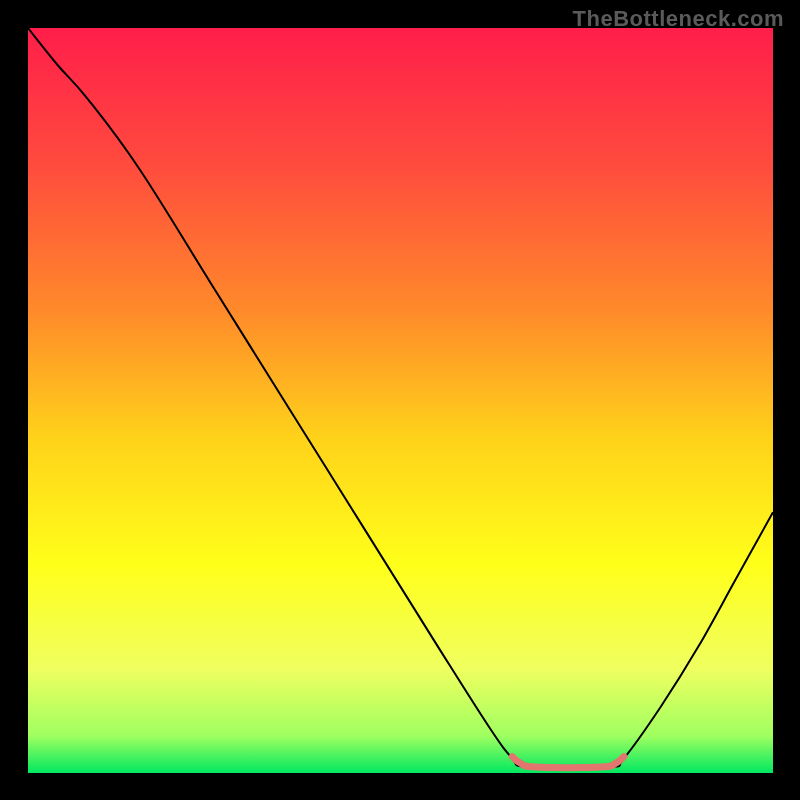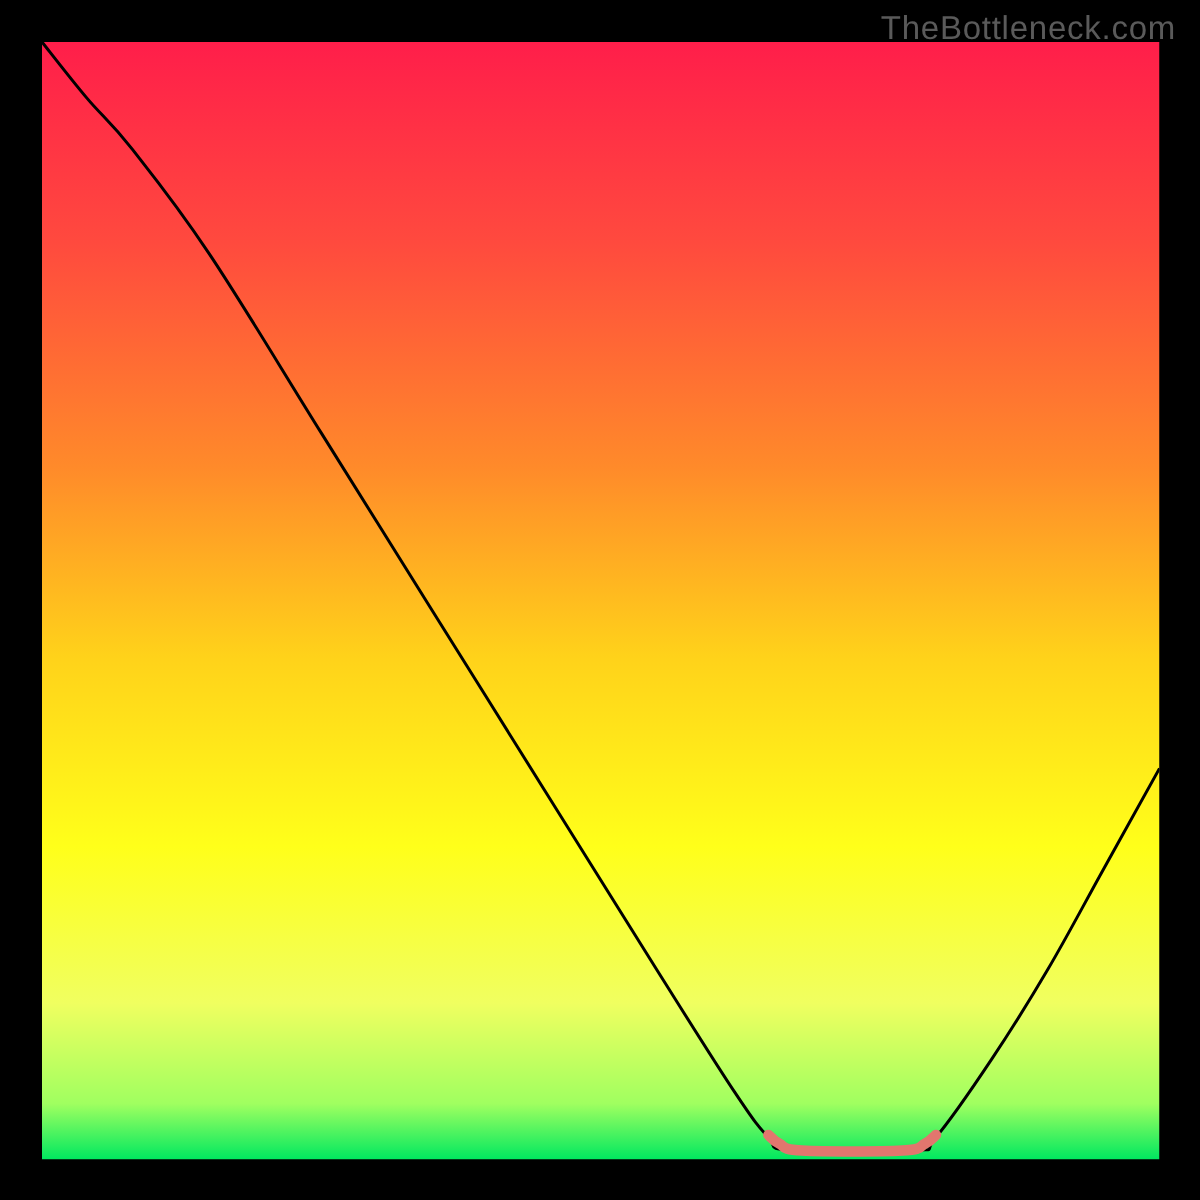--- a/index.html
+++ b/index.html
@@ -10,21 +10,21 @@
     height: 800px;
     position: relative;
     font-family: Arial, Helvetica, sans-serif;
   }
   .watermark {
     position: absolute;
     top: 6px;
     right: 16px;
     color: #5a5a5a;
     font-size: 22px;
-    font-weight: 400;
+    font-weight: 700;
     letter-spacing: 0.5px;
     z-index: 10;
   }
   .chart-container {
     position: absolute;
     left: 28px;
     top: 28px;
     width: 745px;
     height: 745px;
   }

